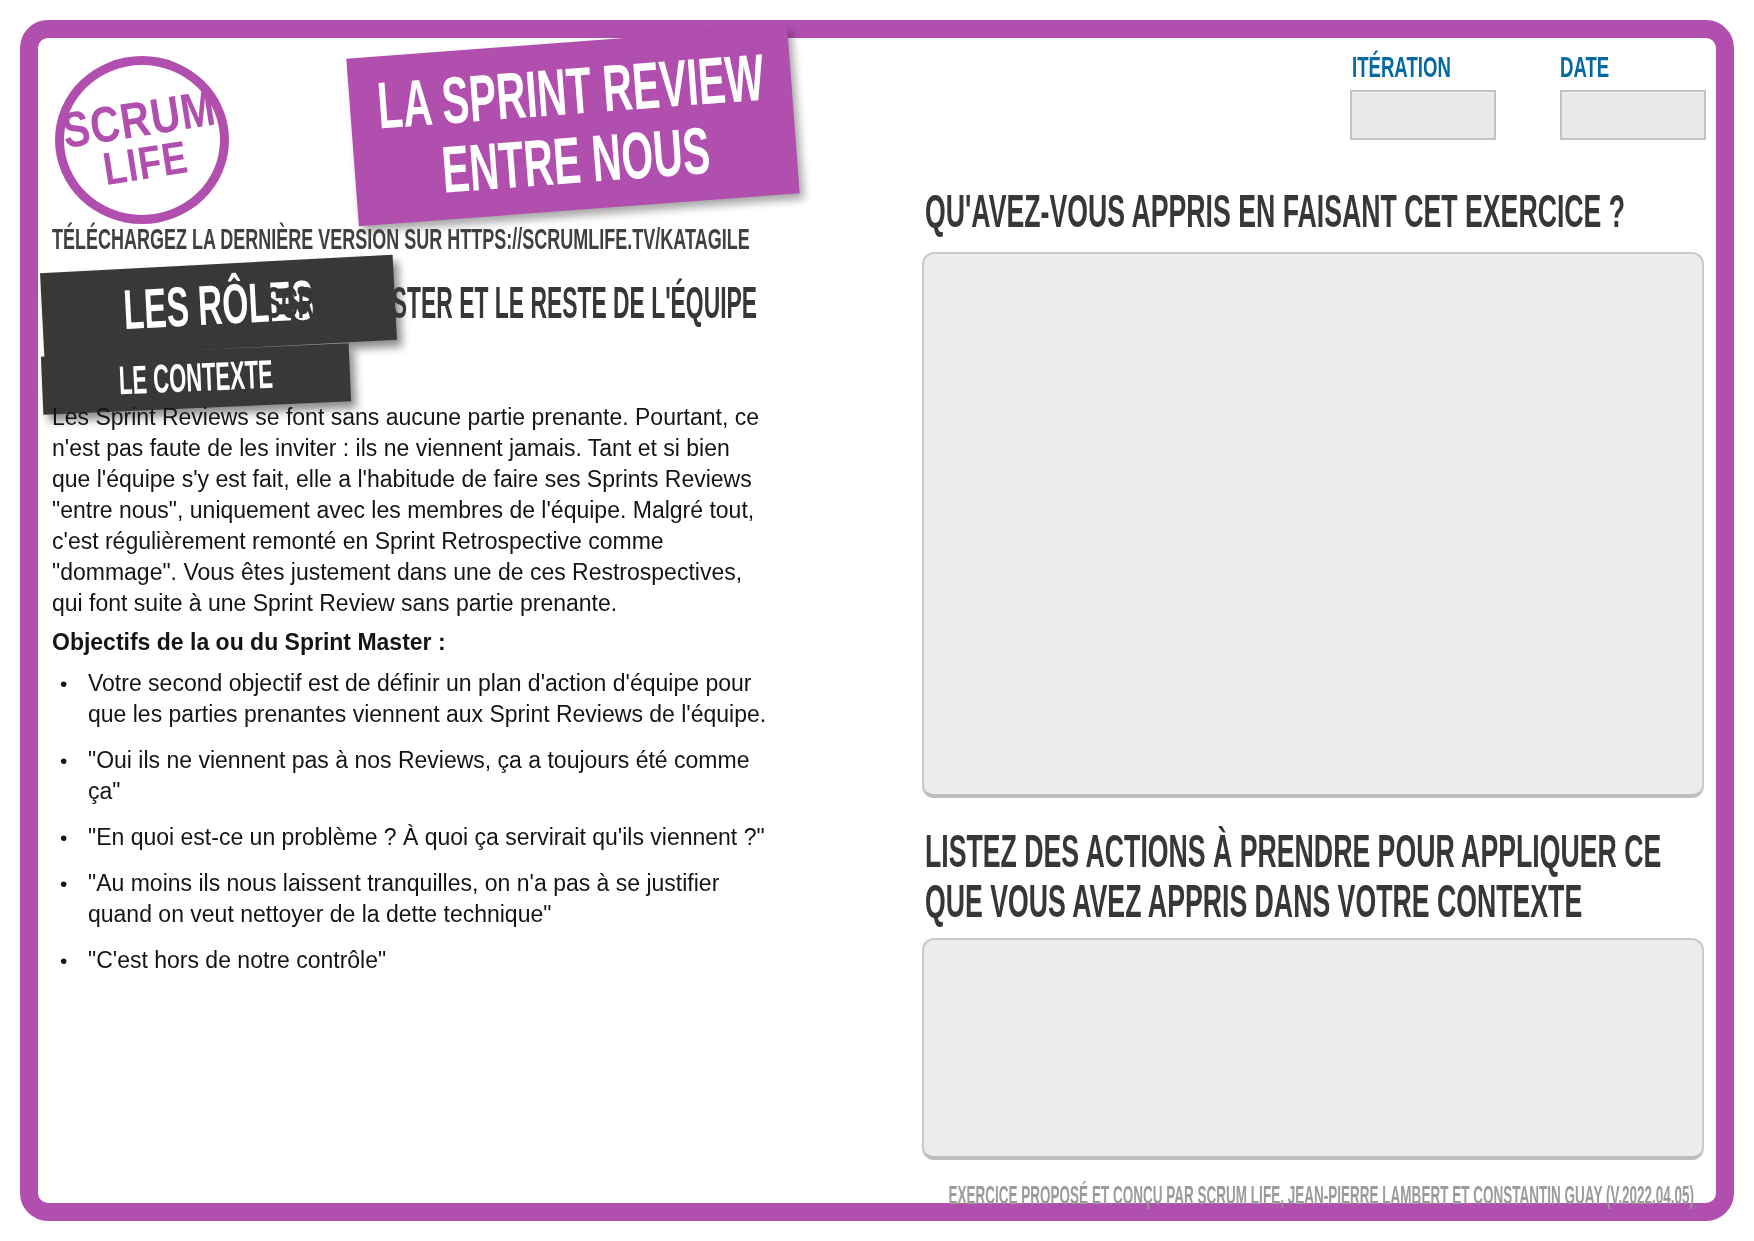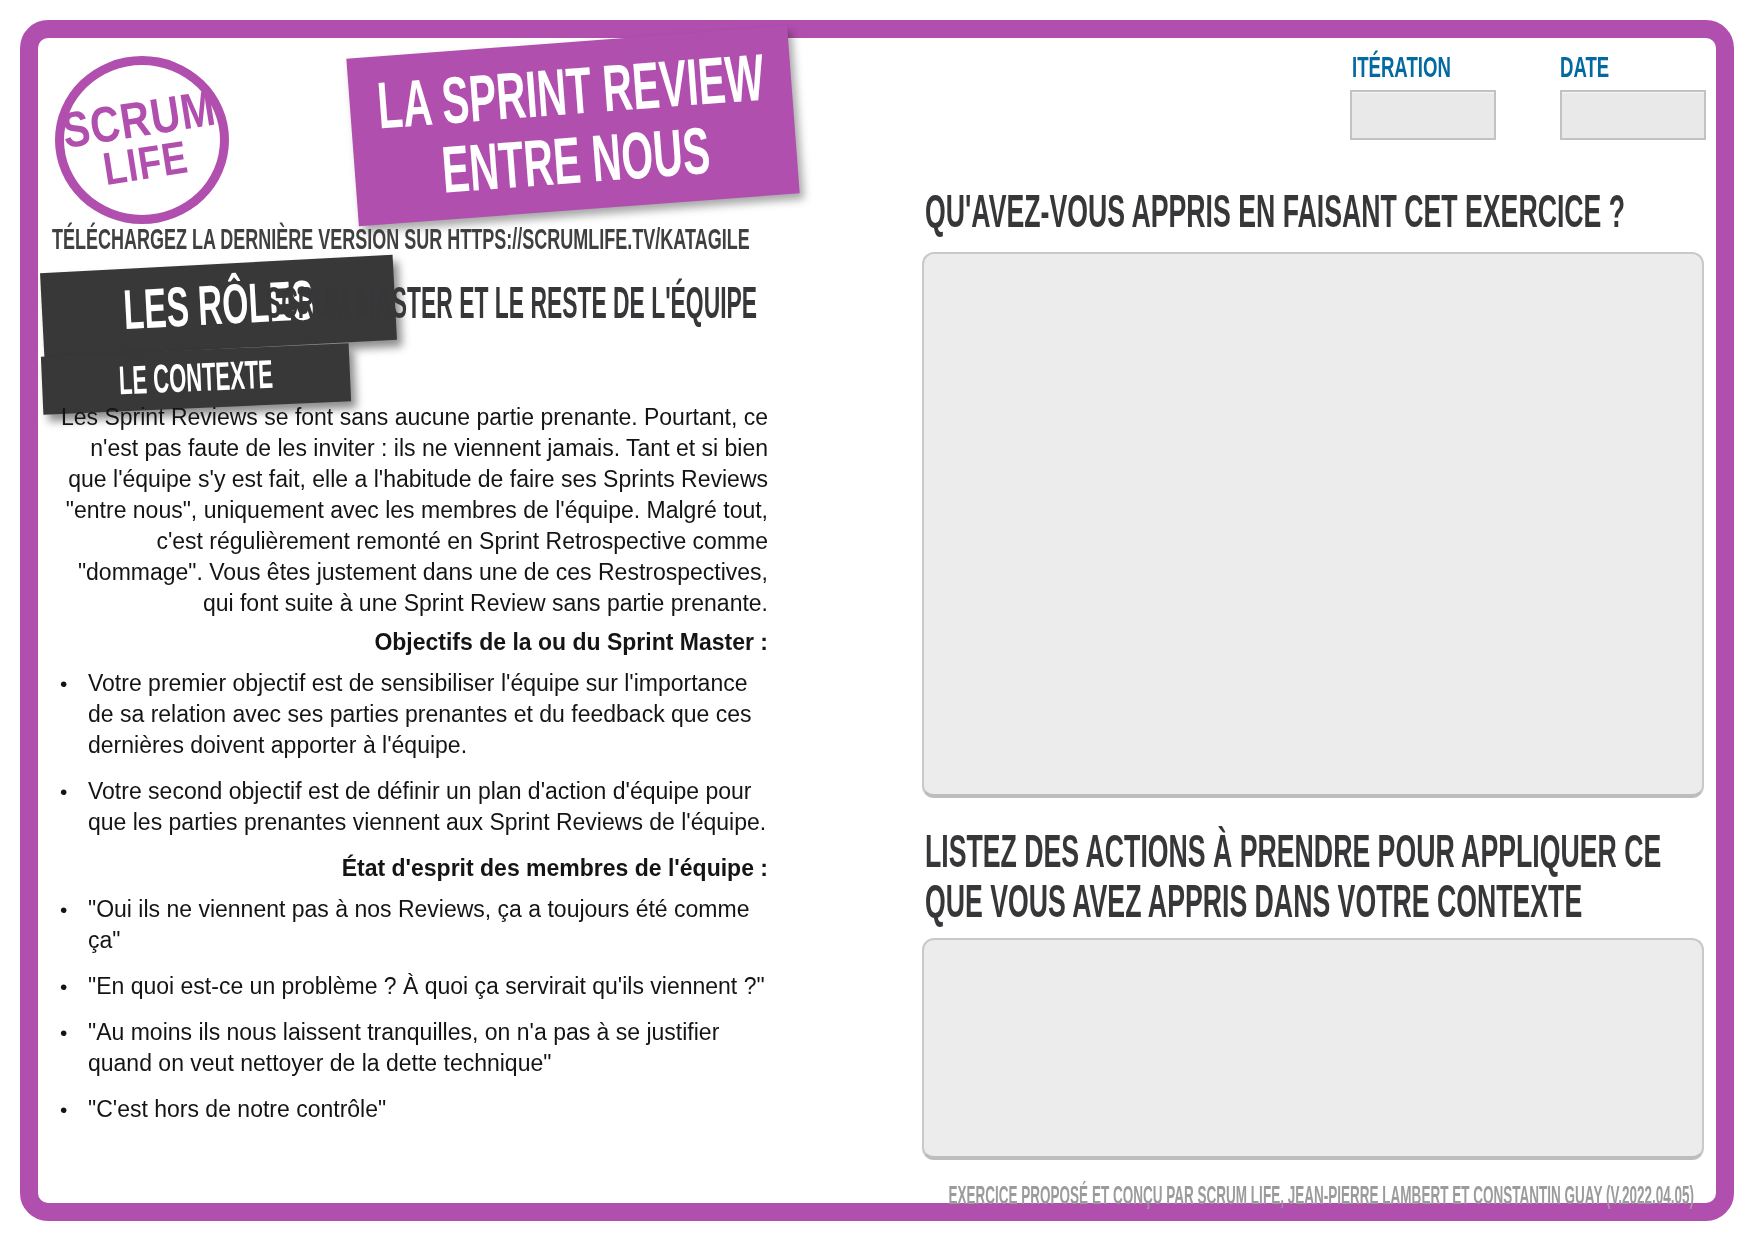--- a/index.html
+++ b/index.html
@@ -44,21 +44,21 @@
   .badge-roles .cond { font-size:56px; --sx:0.60; }
   .badge-context { left:42px; top:350px; padding:5px 14px 8px; transform:rotate(-2.5deg); }
   .badge-context .cond { font-size:40px; --sx:0.55; }
 
   .roles-title { position:absolute; left:266px; top:278px; color:#373739; }
   .roles-title .cond { font-size:44px; --sx:0.52; }
 
   
   .left-flow { position:absolute; left:52px; top:402px; width:716px;
                color:#141414; font-size:23px; line-height:31px; }
-  .left-flow p { margin:0 0 8px 0;text-align:right; }
+  .left-flow p { margin:0 0 8px 0; }
   .subhead { font-weight:700; margin:4px 0 10px 0 !important; }
   .bullet { position:relative; padding-left:36px; margin-bottom:15px; }
   .bullet::before { content:"•"; position:absolute; left:8px; top:0; font-size:21px; }
 
   
   .field-label { position:absolute; color:#0369a1; }
   .field-label .cond { font-size:30px; --sx:0.62; }
   .label-iteration { left:1352px; top:50px; }
   .label-date { left:1560px; top:50px; }
   .field-box { position:absolute; width:142px; height:46px; background:#e9e9e9;
@@ -120,26 +120,22 @@
   </div>
 
   <div class="badge badge-context">
     <span class="cond o-center">LE CONTEXTE</span>
   </div>
 
   <div class="left-flow">
     <p>Les Sprint Reviews se font sans aucune partie prenante. Pourtant, ce n'est pas faute de les inviter : ils ne viennent jamais. Tant et si bien que l'équipe s'y est fait, elle a l'habitude de faire ses Sprints Reviews "entre nous", uniquement avec les membres de l'équipe. Malgré tout, c'est régulièrement remonté en Sprint Retrospective comme "dommage". Vous êtes justement dans une de ces Restrospectives, qui font suite à une Sprint Review sans partie prenante.</p>
     <p class="subhead">Objectifs de la ou du Sprint Master :</p>
     <div class="bullet">
-      <span>Votre premier objectif est de sensibiliser l'équipe sur l'importance de sa relation avec ses parties prenantes et du feedback que ces dernières doivent apporter à l'équipe.</span>
-    </div>
-    <div class="bullet">
       <span>Votre second objectif est de définir un plan d'action d'équipe pour que les parties prenantes viennent aux Sprint Reviews de l'équipe.</span>
     </div>
-    <p class="subhead">État d'esprit des membres de l'équipe :</p>
     <div class="bullet">
       <span>"Oui ils ne viennent pas à nos Reviews, ça a toujours été comme ça"</span>
     </div>
     <div class="bullet">
       <span>"En quoi est-ce un problème ? À quoi ça servirait qu'ils viennent ?"</span>
     </div>
     <div class="bullet">
       <span>"Au moins ils nous laissent tranquilles, on n'a pas à se justifier quand on veut nettoyer de la dette technique"</span>
     </div>
     <div class="bullet">

